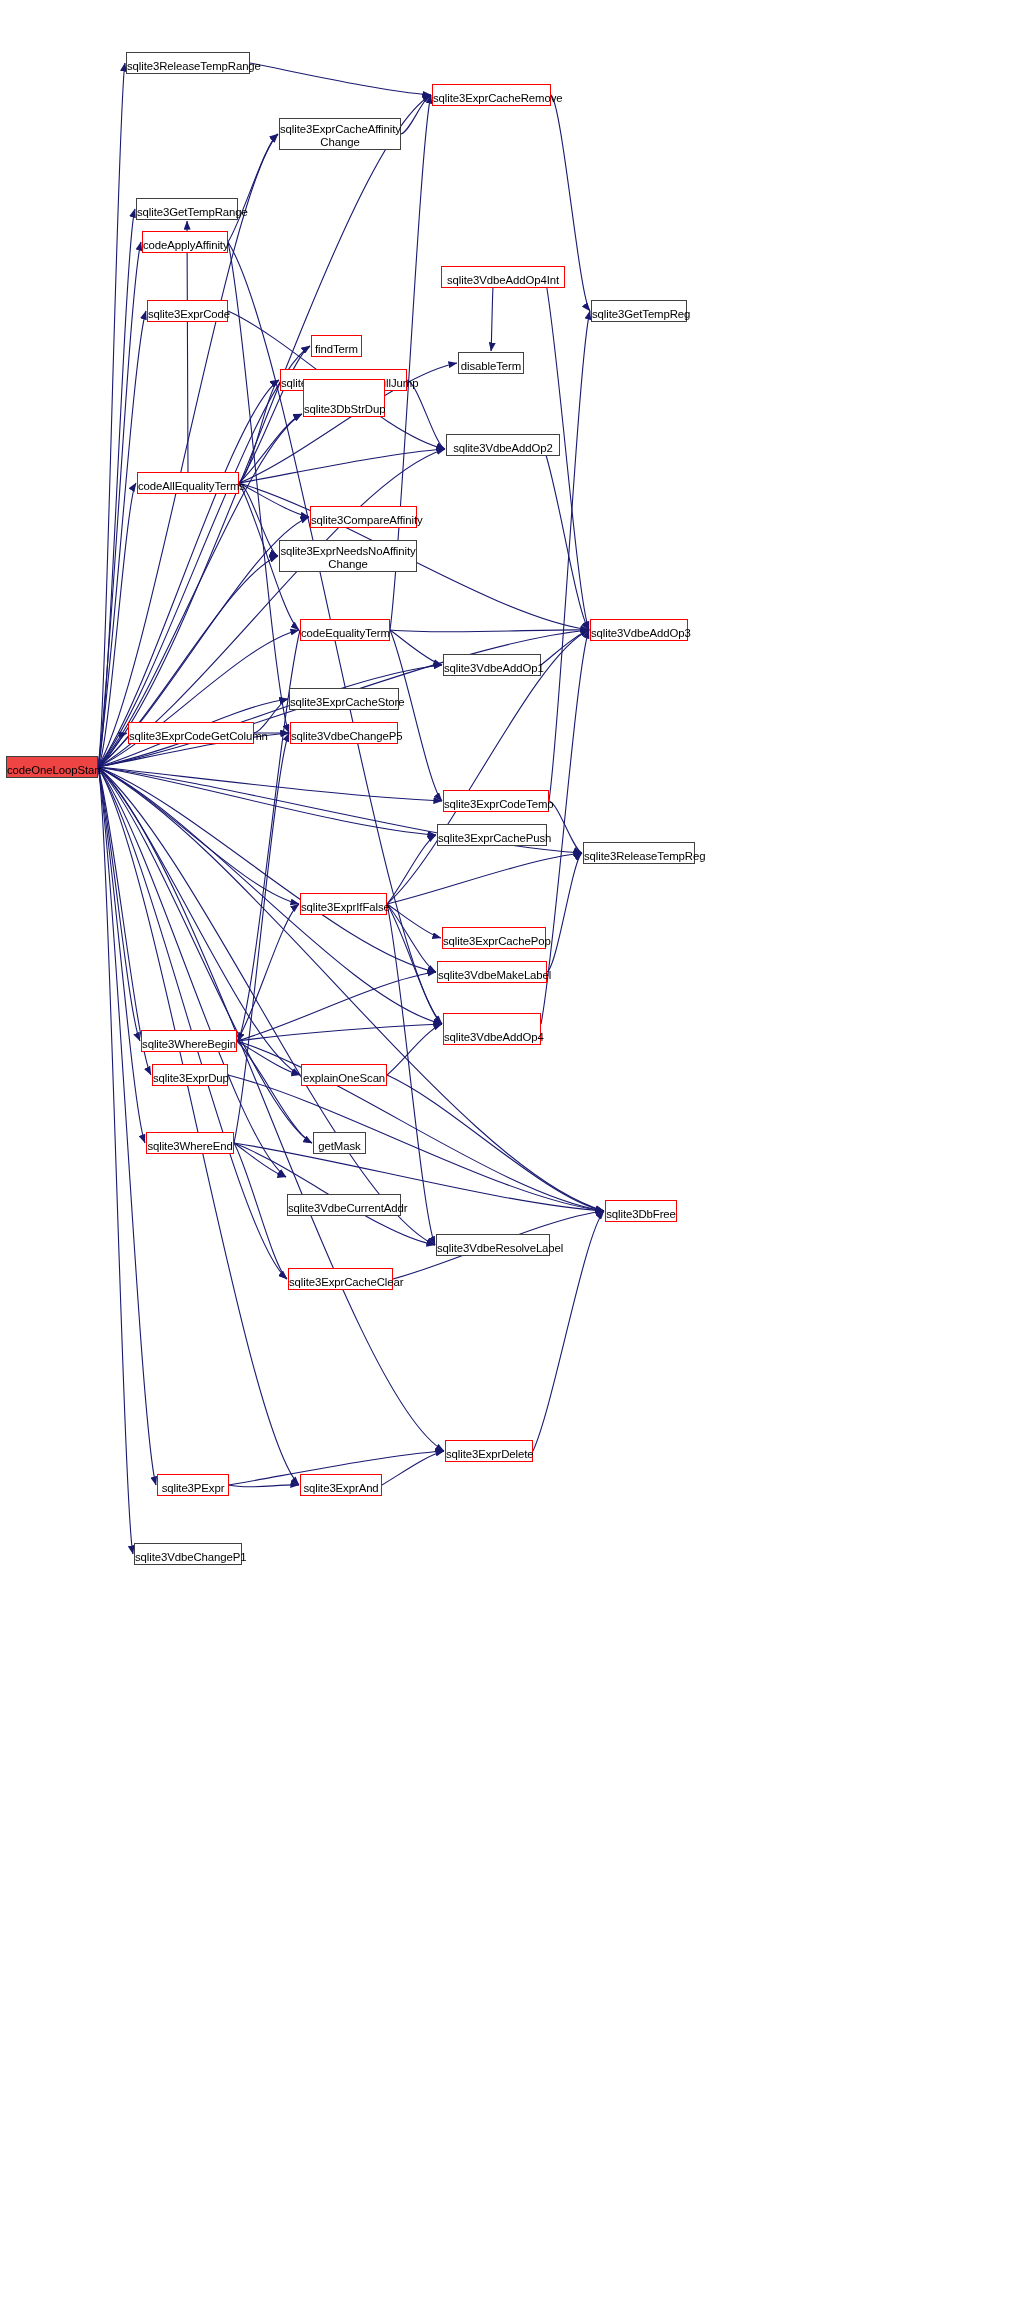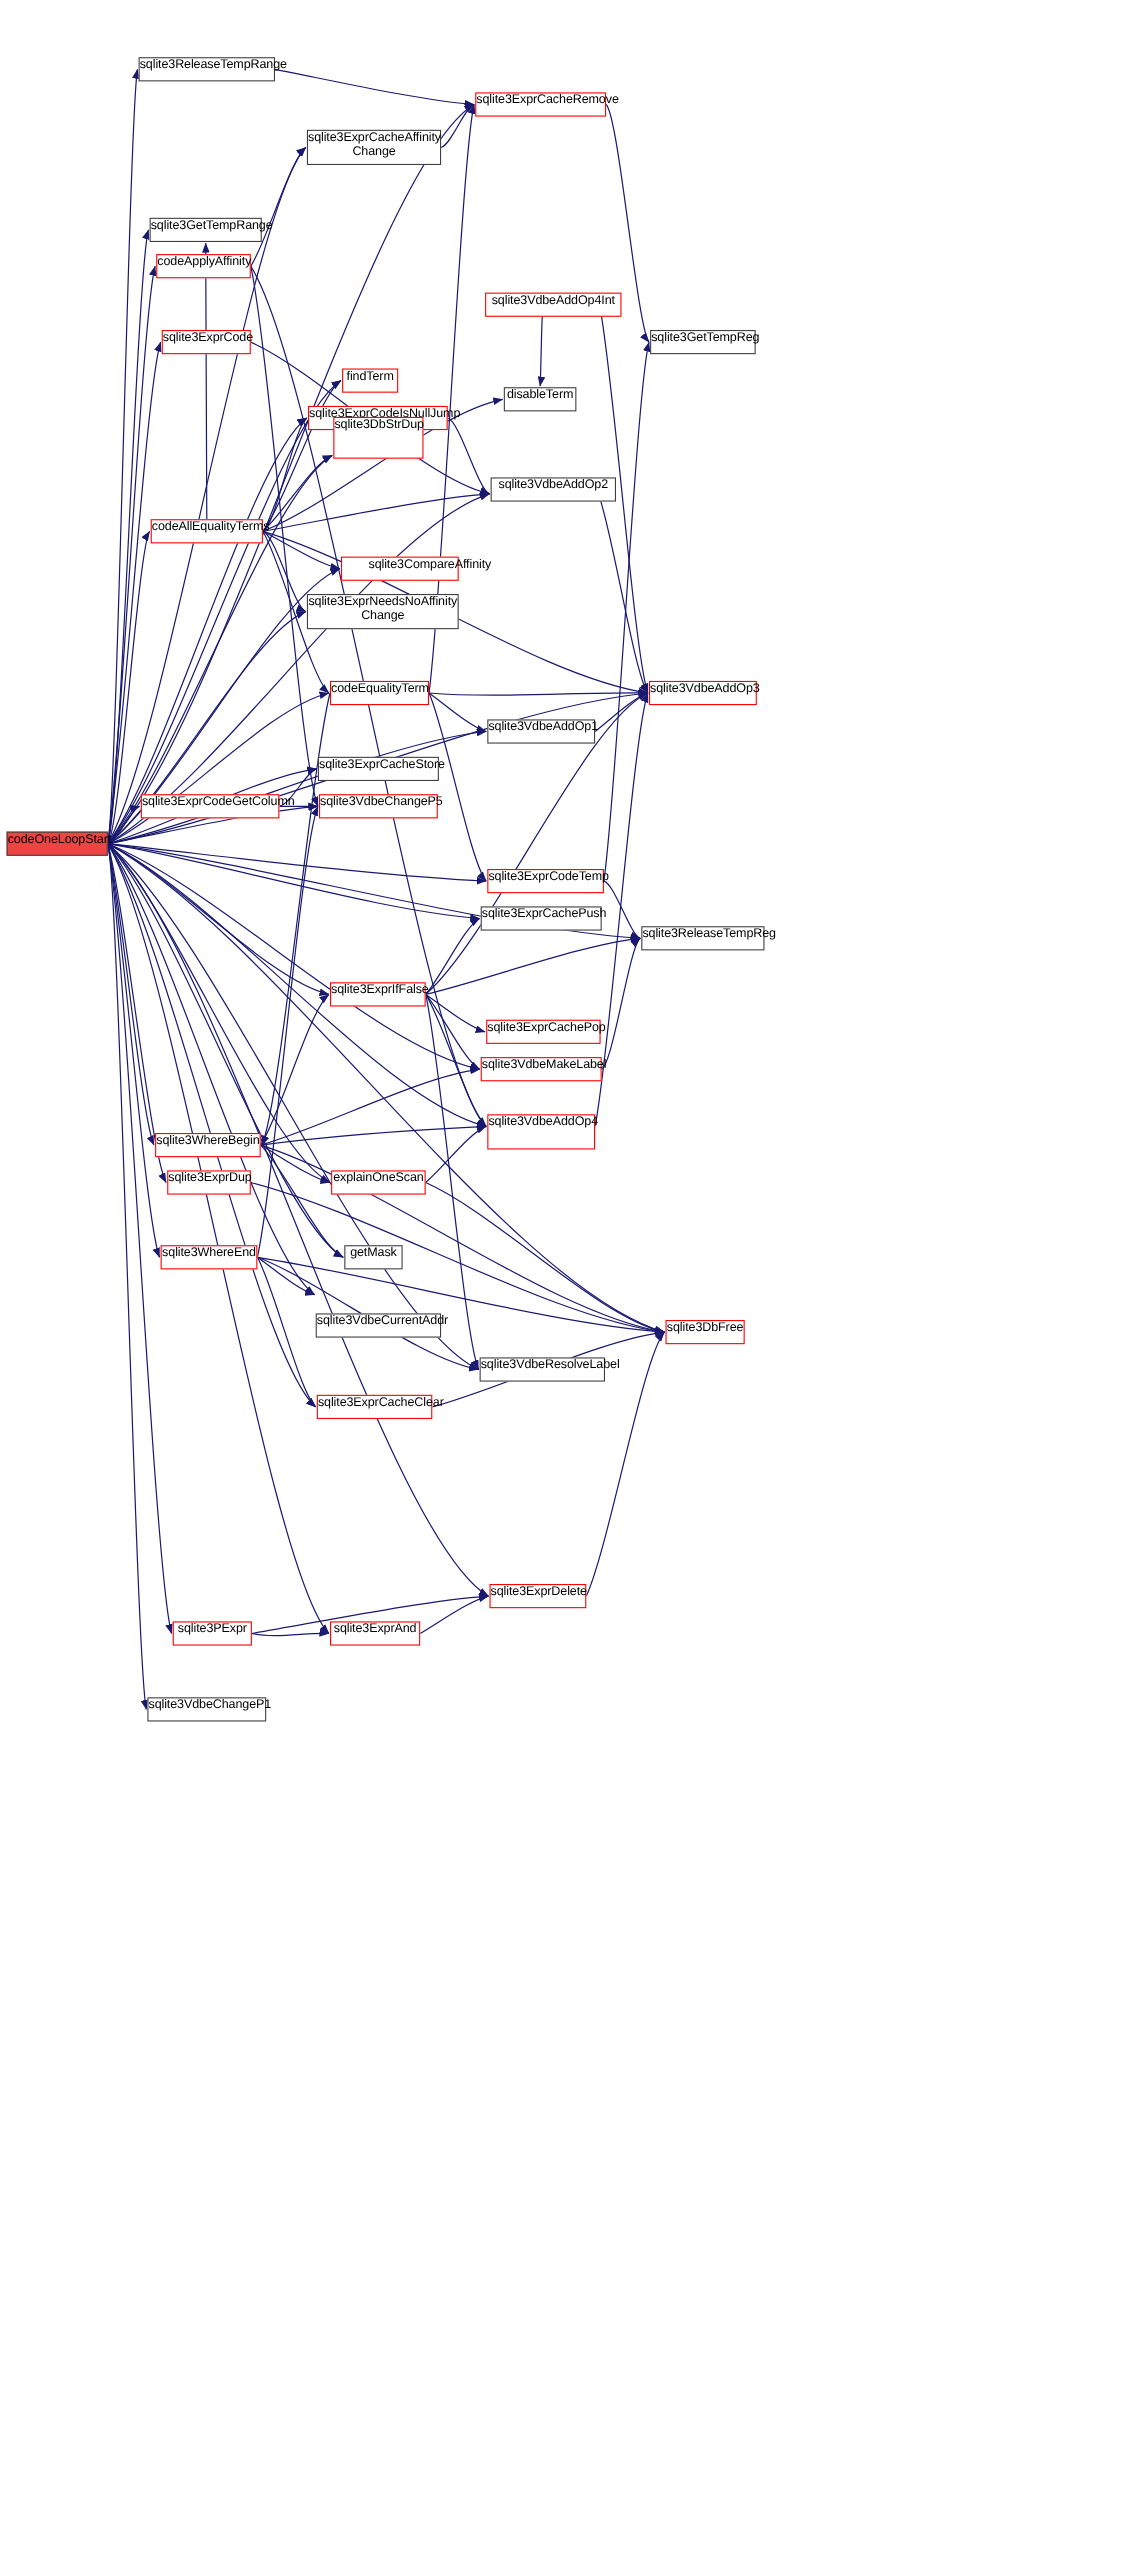--- a/index.html
+++ b/index.html
@@ -28,21 +28,21 @@
     position: absolute;
     left: 0;
     top: 0;
     width: 1029px;
     height: 2321px;
   }
   .gnode {
     position: absolute;
     box-sizing: border-box;
     display: flex;
-    align-items: flex-start;
+    align-items: flex-end;
     justify-content: center;
     text-align: center;
     line-height: 1.12;
     font-size: 11.4px;
     color: #000000;
     background: #ffffff;
     white-space: pre-line;
     letter-spacing: -0.1px;
     cursor: pointer;
   }
@@ -182,21 +182,21 @@
       <div class="gnode n-red" style="left: 142px; top: 231px; width: 86px; height: 22px;"><span class="lbl">codeApplyAffinity</span></div>
       <div class="gnode n-red" style="left: 441px; top: 266px; width: 124px; height: 22px;"><span class="lbl">sqlite3VdbeAddOp4Int</span></div>
       <div class="gnode n-black" style="left: 591px; top: 300px; width: 96px; height: 22px;"><span class="lbl">sqlite3GetTempReg</span></div>
       <div class="gnode n-red" style="left: 147px; top: 300px; width: 81px; height: 22px;"><span class="lbl">sqlite3ExprCode</span></div>
       <div class="gnode n-red" style="left: 311px; top: 335px; width: 51px; height: 22px;"><span class="lbl">findTerm</span></div>
       <div class="gnode n-black" style="left: 458px; top: 352px; width: 66px; height: 22px;"><span class="lbl">disableTerm</span></div>
       <div class="gnode n-red" style="left: 280px; top: 369px; width: 127px; height: 22px;"><span class="lbl">sqlite3ExprCodeIsNullJump</span></div>
       <div class="gnode n-red" style="left: 303px; top: 379px; width: 82px; height: 38px;"><span class="lbl">sqlite3DbStrDup</span></div>
       <div class="gnode n-black" style="left: 446px; top: 434px; width: 114px; height: 22px;"><span class="lbl">sqlite3VdbeAddOp2</span></div>
       <div class="gnode n-red" style="left: 137px; top: 472px; width: 102px; height: 22px;"><span class="lbl">codeAllEqualityTerms</span></div>
-      <div class="gnode n-red" style="left: 310px; top: 506px; width: 107px; height: 22px; padding-left: 24px;"><span class="lbl">sqlite3CompareAffinity</span></div>
+      <div class="gnode n-red" style="left: 310px; top: 506px; width: 107px; height: 22px;"><span class="lbl">sqlite3CompareAffinity</span></div>
       <div class="gnode n-black" style="left: 279px; top: 540px; width: 138px; height: 32px;"><span class="lbl">sqlite3ExprNeedsNoAffinity
 Change</span></div>
       <div class="gnode n-red" style="left: 590px; top: 619px; width: 98px; height: 22px;"><span class="lbl">sqlite3VdbeAddOp3</span></div>
       <div class="gnode n-red" style="left: 300px; top: 619px; width: 90px; height: 22px;"><span class="lbl">codeEqualityTerm</span></div>
       <div class="gnode n-black" style="left: 443px; top: 654px; width: 98px; height: 22px;"><span class="lbl">sqlite3VdbeAddOp1</span></div>
       <div class="gnode n-black" style="left: 289px; top: 688px; width: 110px; height: 22px;"><span class="lbl">sqlite3ExprCacheStore</span></div>
       <div class="gnode n-red" style="left: 128px; top: 722px; width: 126px; height: 22px;"><span class="lbl">sqlite3ExprCodeGetColumn</span></div>
       <div class="gnode n-red" style="left: 290px; top: 722px; width: 108px; height: 22px;"><span class="lbl">sqlite3VdbeChangeP5</span></div>
       <div class="gnode n-red" style="left: 443px; top: 790px; width: 106px; height: 22px;"><span class="lbl">sqlite3ExprCodeTemp</span></div>
       <div class="gnode n-black" style="left: 437px; top: 824px; width: 110px; height: 22px;"><span class="lbl">sqlite3ExprCachePush</span></div>

